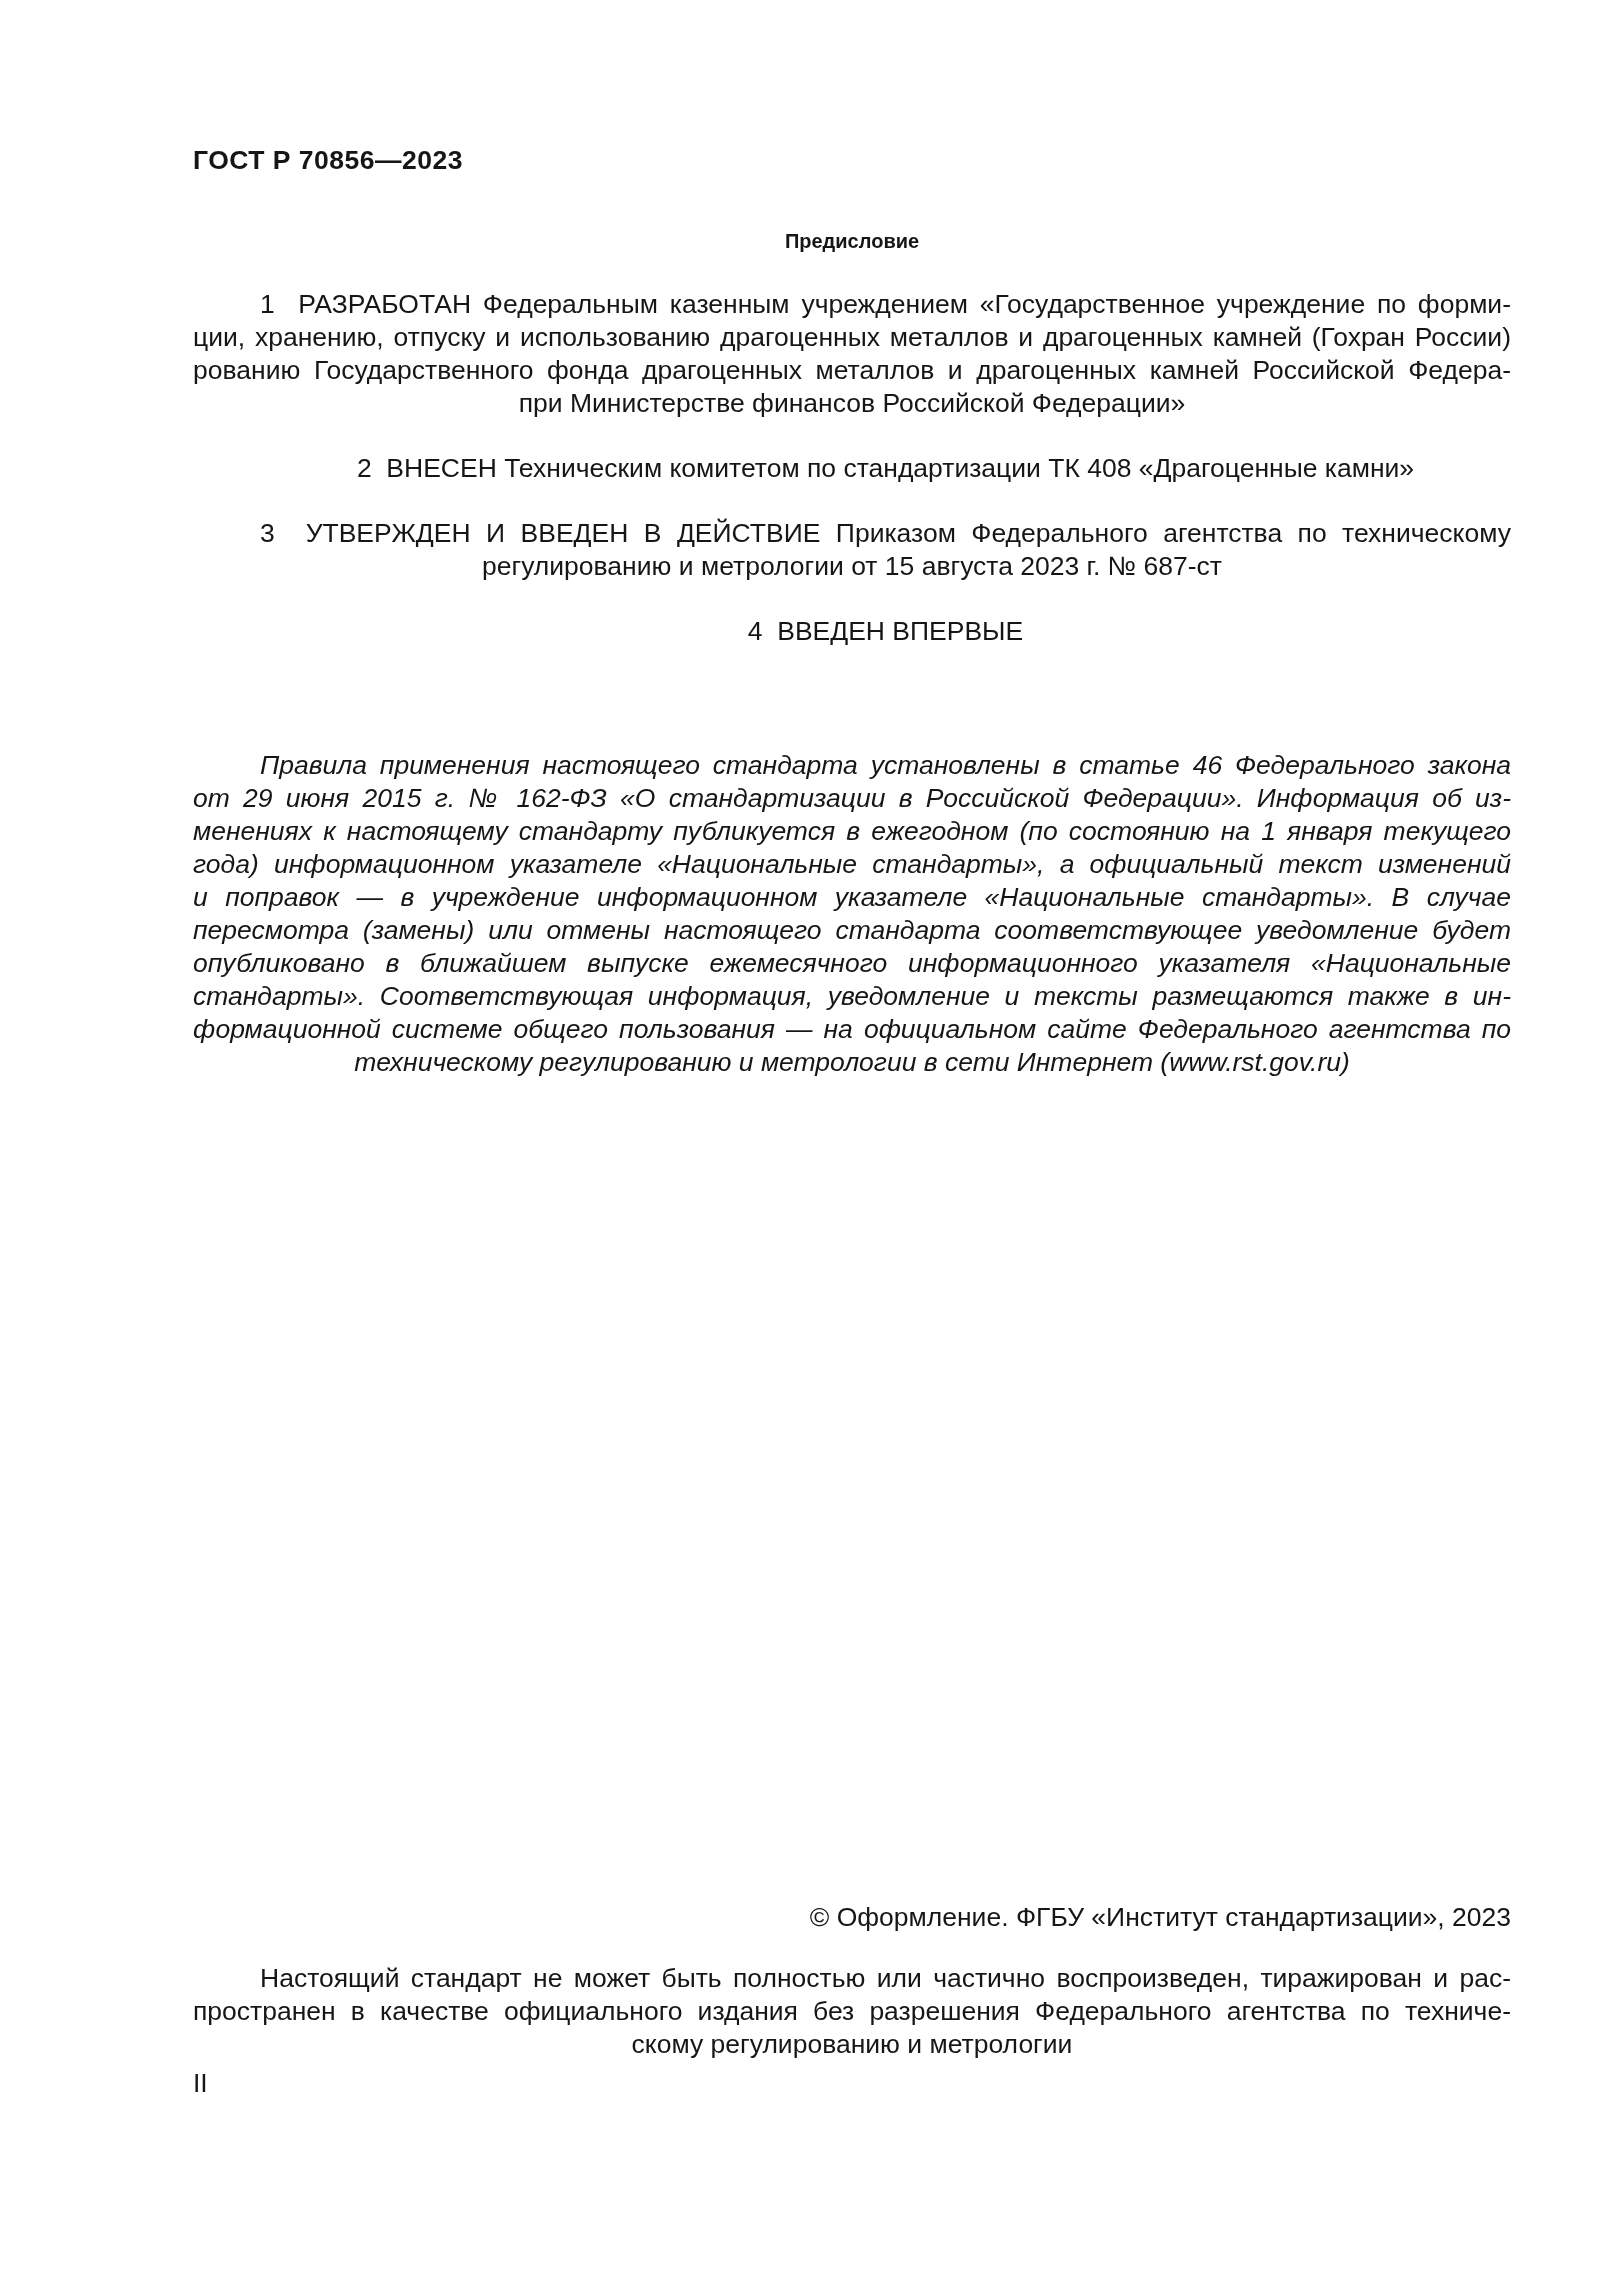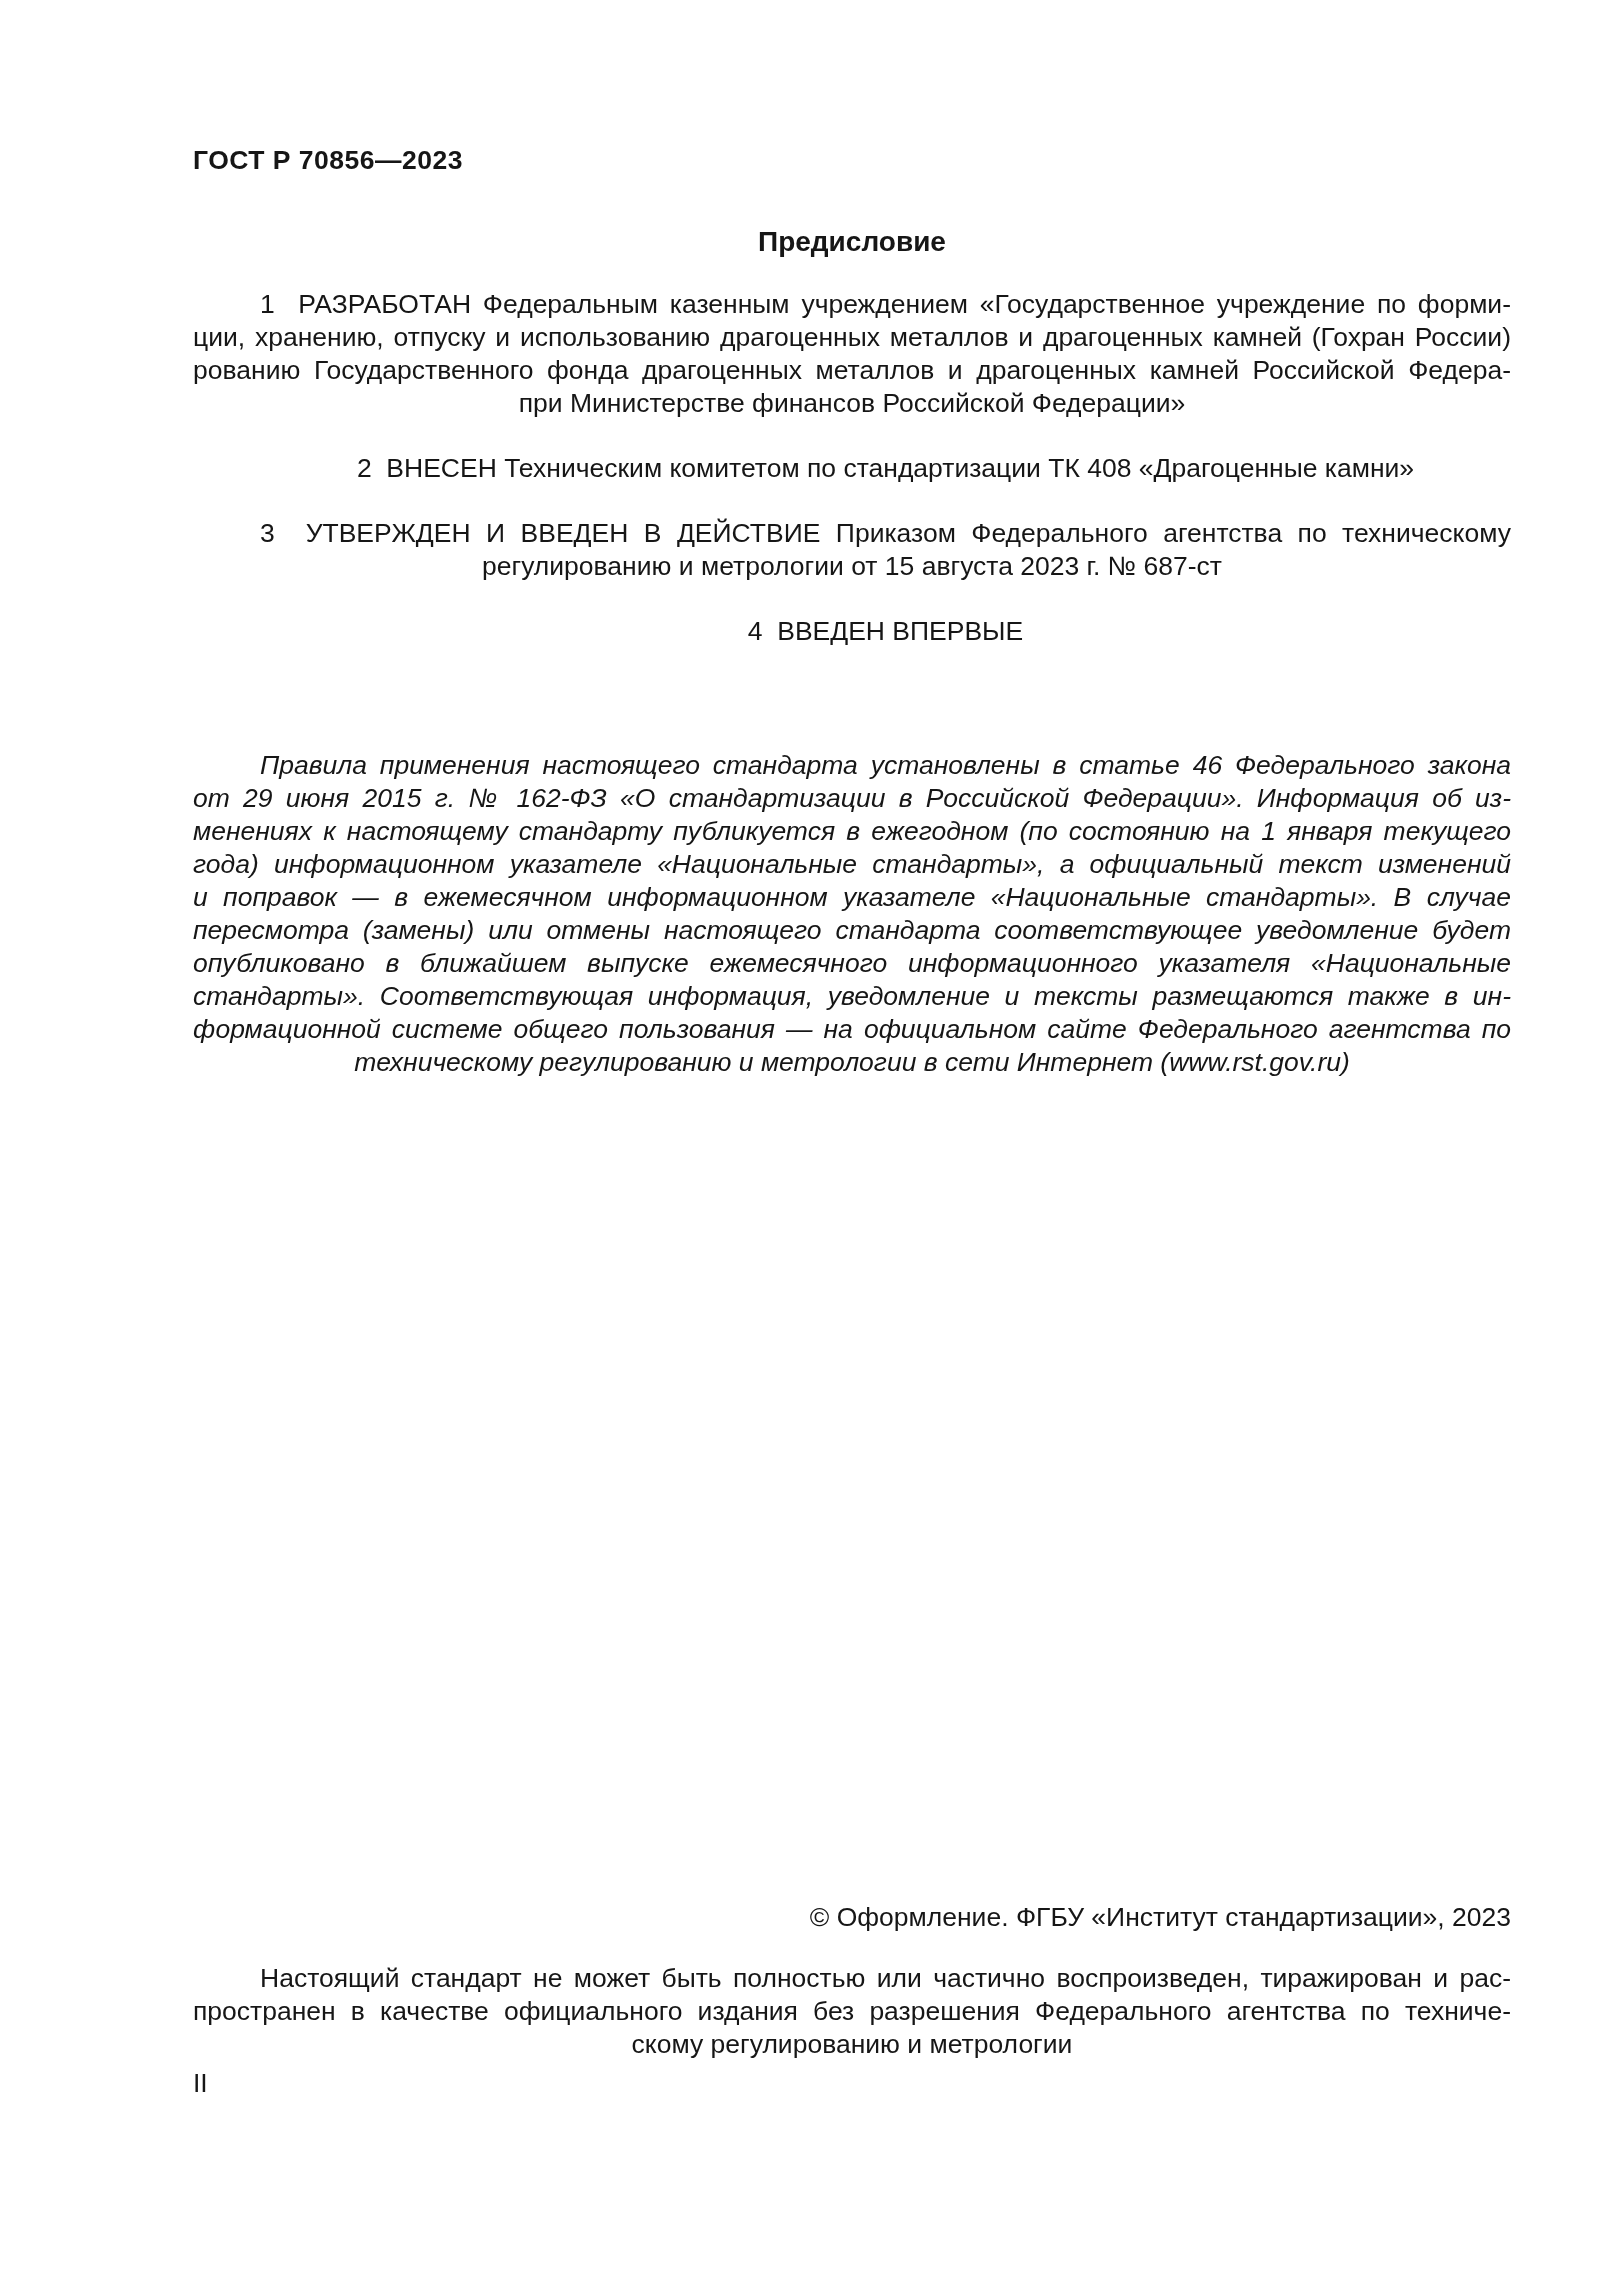--- a/index.html
+++ b/index.html
@@ -25,21 +25,21 @@
   }
   .doc-code {
     top: 144px;
     font-weight: bold;
     letter-spacing: 0.5px;
   }
   .section-title {
     top: 225px;
     text-align: center;
     font-weight: bold;
-    font-size: 28px;
+    font-size: 20px;
   }
   .p-developed   { top: 288px; }
   .p-submitted   { top: 452px; }
   .p-approved    { top: 517px; }
   .p-introduced  { top: 615px; }
   .p-rules       { top: 749px; font-style: italic; }
   .p-copyright   { top: 1901px; text-align: right; }
   .p-repro       { top: 1962px; }
   .p-pagenum     { top: 2067px; }
 
@@ -84,21 +84,21 @@
 
   <div class="col p-introduced">
     <div class="lline indent">4&nbsp; ВВЕДЕН ВПЕРВЫЕ</div>
   </div>
 
   <div class="col p-rules">
     <div class="jline indent">Правила применения настоящего стандарта установлены в статье 46 Федерального закона</div>
     <div class="jline">от 29 июня 2015 г. № 162-ФЗ «О стандартизации в Российской Федерации». Информация об из-</div>
     <div class="jline">менениях к настоящему стандарту публикуется в ежегодном (по состоянию на 1 января текущего</div>
     <div class="jline">года) информационном указателе «Национальные стандарты», а официальный текст изменений</div>
-    <div class="jline">и поправок — в ежемесячном информационном указателе «Национальные стандарты». В случае</div>
+    <div class="jline">и поправок — в учреждение информационном указателе «Национальные стандарты». В случае</div>
     <div class="jline">пересмотра (замены) или отмены настоящего стандарта соответствующее уведомление будет</div>
     <div class="jline">опубликовано в ближайшем выпуске ежемесячного информационного указателя «Национальные</div>
     <div class="jline">стандарты». Соответствующая информация, уведомление и тексты размещаются также в ин-</div>
     <div class="jline">формационной системе общего пользования — на официальном сайте Федерального агентства по</div>
     <div class="lline">техническому регулированию и метрологии в сети Интернет (www.rst.gov.ru)</div>
   </div>
 
   <div class="col p-copyright">© Оформление. ФГБУ «Институт стандартизации», 2023</div>
 
   <div class="col p-repro">

